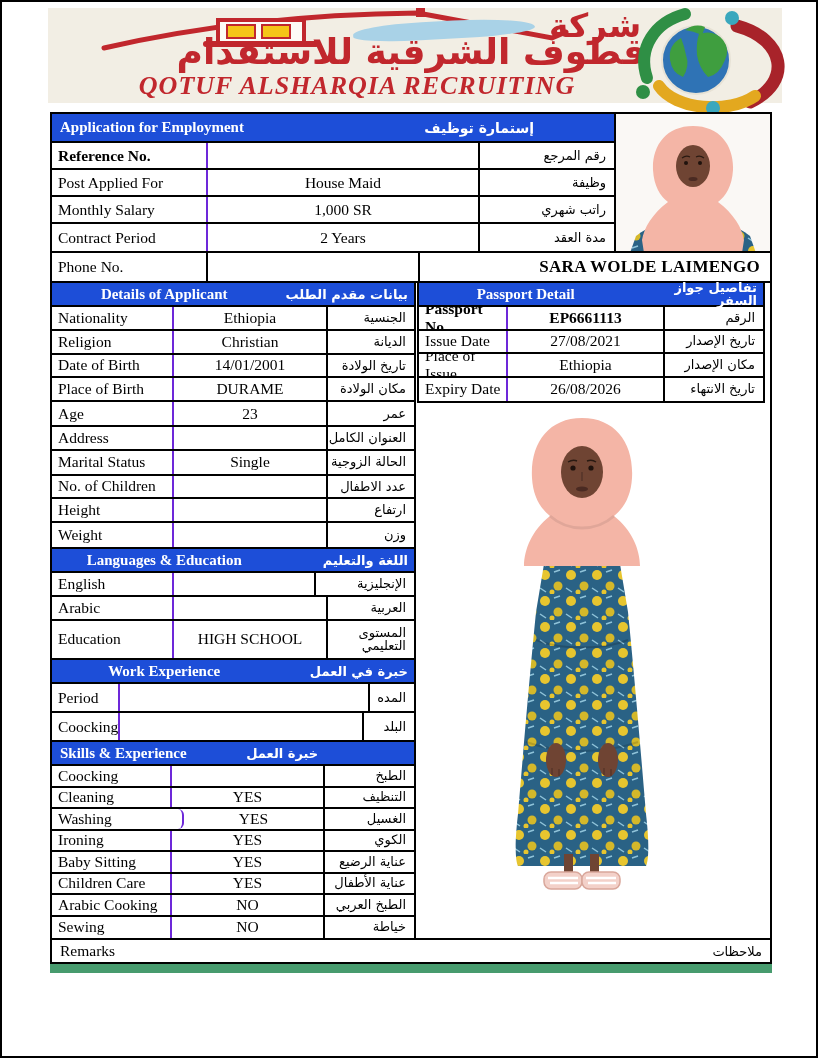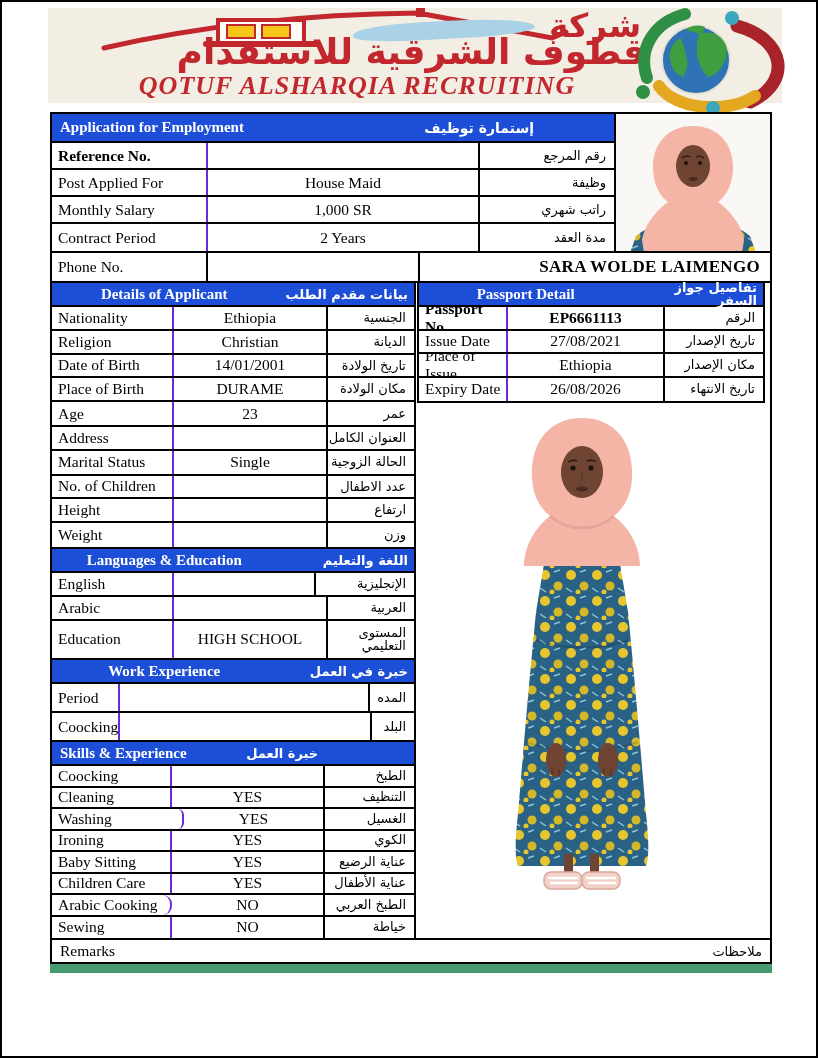--- a/index.html
+++ b/index.html
@@ -243,21 +243,21 @@
       <span class="ar">خبرة في العمل</span>
     </div>
   <div class="trow" style="flex: 1 1 30px;">
         <div class="cell c-label" style="width: 68px;">Period</div>
         <div class="cell c-value"></div>
         <div class="cell c-ar" style="width: 44px;">المده</div>
       </div>
       <div class="trow" style="flex: 1 1 28px;">
         <div class="cell c-label" style="width: 68px;">Coocking</div>
         <div class="cell c-value"></div>
-        <div class="cell c-ar" style="width: 42px;">البلد</div>
+        <div class="cell c-ar" style="width: 50px;">البلد</div>
       </div>
     </div>
 
   <div class="tbl skills-tbl">
     <div class="sec-head head-left">
       <span class="en">Skills &amp; Experience</span>
       <span class="ar">خبرة العمل</span>
     </div>
   <div class="trow" style="flex: 1 1 22px;">
         <div class="cell c-label" style="width: 120px;">Coocking</div>
@@ -283,21 +283,21 @@
         <div class="cell c-label" style="width: 120px;">Baby Sitting</div>
         <div class="cell c-value">YES</div>
         <div class="cell c-ar" style="width: 89px;">عناية الرضيع</div>
       </div>
       <div class="trow" style="flex: 1 1 22px;">
         <div class="cell c-label" style="width: 120px;">Children Care</div>
         <div class="cell c-value">YES</div>
         <div class="cell c-ar" style="width: 89px;">عناية الأطفال</div>
       </div>
       <div class="trow" style="flex: 1 1 22px;">
-        <div class="cell c-label" style="width: 120px; border-radius: 9px;">Arabic Cooking</div>
+        <div class="cell c-label" style="width: 120px;">Arabic Cooking</div>
         <div class="cell c-value">NO</div>
         <div class="cell c-ar" style="width: 89px;">الطبخ العربي</div>
       </div>
       <div class="trow" style="flex: 1 1 22px;">
         <div class="cell c-label" style="width: 120px;">Sewing</div>
         <div class="cell c-value">NO</div>
         <div class="cell c-ar" style="width: 89px;">خياطة</div>
       </div>
     </div>
 

